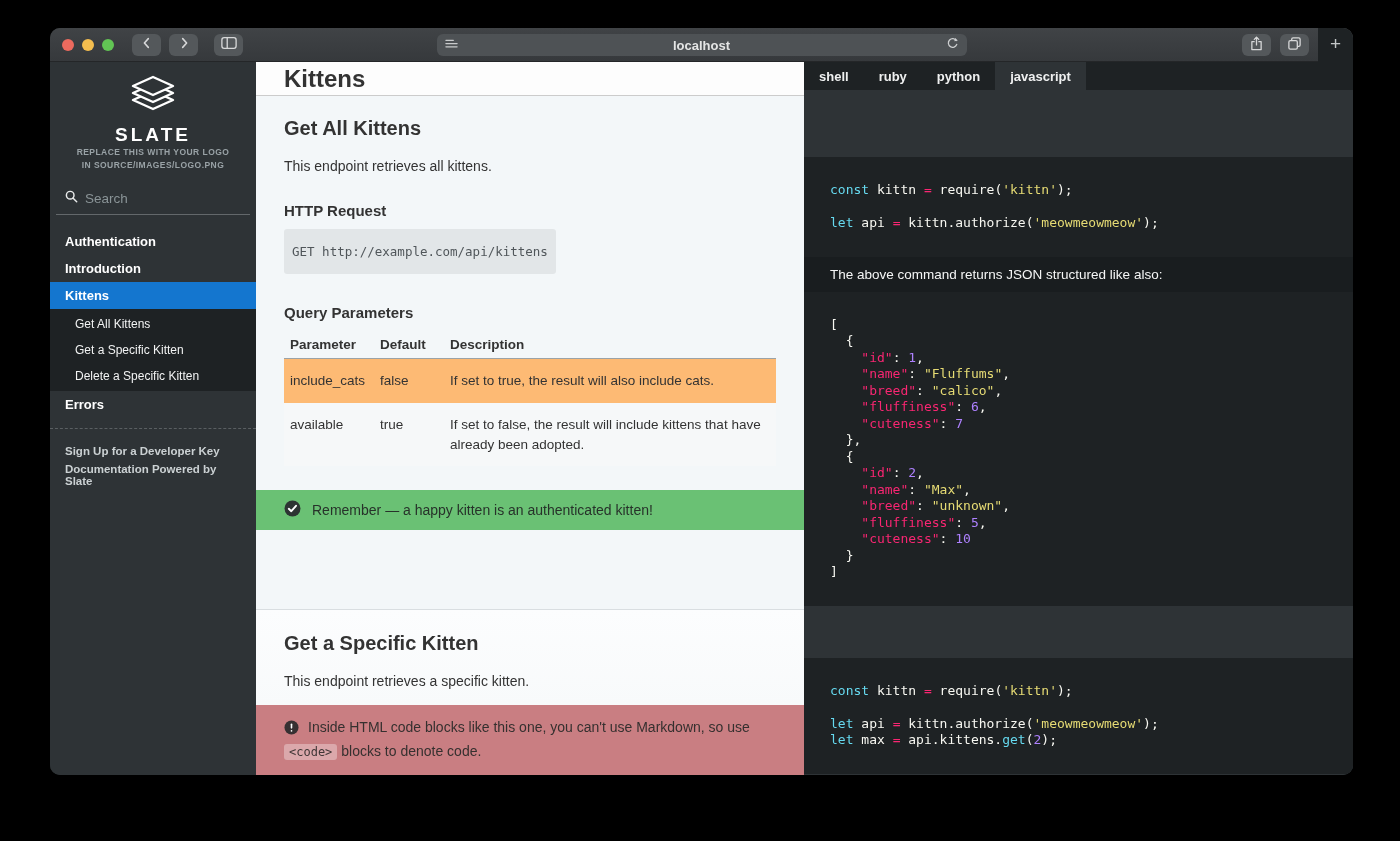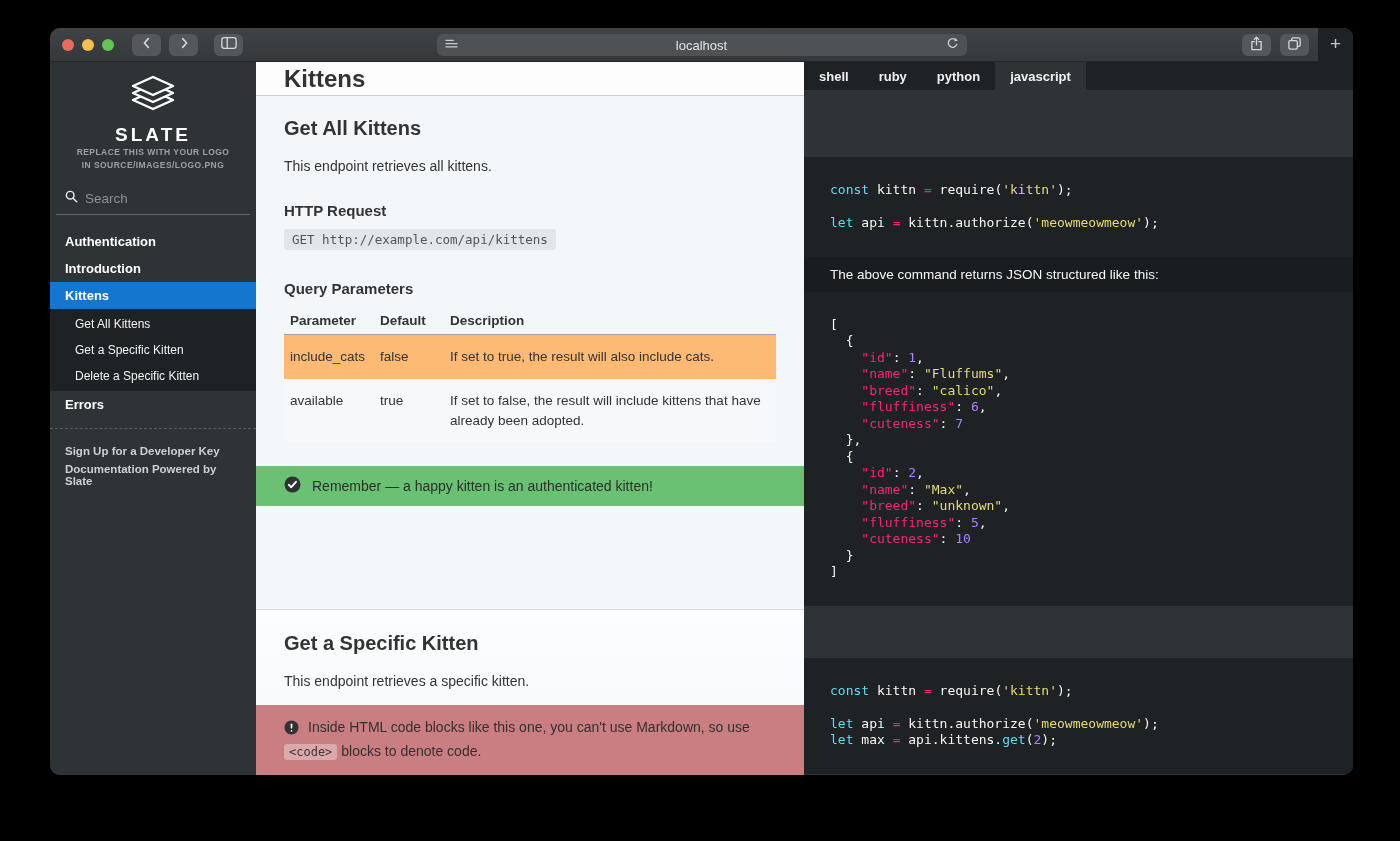--- a/index.html
+++ b/index.html
@@ -14,21 +14,21 @@
     display:flex; align-items:center; }
   .lights { display:flex; gap:8px; margin-left:12px; }
   .light { width:12px; height:12px; border-radius:50%; }
   .light.red { background:#EC6A5E; } .light.yellow { background:#F5BE4F; } .light.green { background:#62C554; }
   .tb-btn { width:29px; height:22px; background:#54585B; border-radius:6px;
     display:flex; align-items:center; justify-content:center; margin-left:8px; }
   .tb-btn.back { margin-left:18px; }
   .tb-btn.sidebar-toggle { margin-left:16px; }
   .url-field { position:absolute; left:50%; top:6px; transform:translateX(-50%);
     width:530px; height:22px; background:#4E5255; border-radius:6px;
-    display:flex; align-items:center; padding:0 8px; }
+    display:flex; align-items:center; padding:0 8px;font-weight:bold; }
   .url-text { flex:1; text-align:center; font-size:13px; color:#E4E5E5; }
   .tb-right { position:absolute; right:44px; top:6px; display:flex; gap:9px; }
   .newtab-strip { position:absolute; right:0; top:0; width:35px; height:34px;
     background:#1E2224; display:flex; align-items:center; justify-content:center; }
   .newtab-strip span { color:#C3C6C7; font-size:19px; font-weight:400; margin-top:-2px; }
 
   
   .main { display:flex; height:713px; }
 
   
@@ -56,21 +56,21 @@
     display:flex; align-items:center; padding:0 28px; font-size:24px; font-weight:700; }
   .sec1 { height:520px; overflow:hidden; }
   .px { padding-left:28px; padding-right:28px; }
   .sec1 h2 { margin-top:21px; font-size:20px; font-weight:700; }
   .desc { margin-top:18px; font-size:14px; }
   .h3 { font-size:15px; font-weight:700; }
   .h3.http { margin-top:28px; }
   .h3.qp { margin-top:30px; }
   .chip-row { margin-top:10px; }
   .code-chip { display:inline-block; background:rgba(0,0,0,.068); border-radius:3px;
-    padding:3px 8px; font-family:"DejaVu Sans Mono",monospace; font-size:12.5px; color:#50565A; }
+    padding:15px 8px; font-family:"DejaVu Sans Mono",monospace; font-size:12.5px; color:#50565A; }
   .tbl-wrap { margin-top:10px; }
   table { width:100%; border-collapse:collapse; font-size:13.5px; }
   th { text-align:left; font-weight:700; padding:6px; border-bottom:1px solid #9BA3A7; }
   td { padding:12px 6px; vertical-align:top; line-height:1.45; }
   tr.r0 { background:#fdba74; }
   tr.r1 { background:#F6F8F9; }
   col.c-param { width:90px; } col.c-def { width:70px; }
   .note-success { margin-top:24px; background:#6AC174; padding:10px 28px;
     display:flex; align-items:center; gap:11px; font-size:14px; color:#27322A; }
   .sec2 { height:98px; border-top:1px solid #D9DEE1;
@@ -271,21 +271,21 @@
         <div class="tab">ruby</div>
         <div class="tab">python</div>
         <div class="tab active">javascript</div>
       </div>
       <div class="ex-spacer1"></div>
       <div class="pre">
           <div class="code-line"><span class="tk-kw">const</span><span class="tk-pl"> kittn </span><span class="tk-op">=</span><span class="tk-pl"> require(</span><span class="tk-str">'kittn'</span><span class="tk-pl">);</span></div>
           <div class="code-line">&nbsp;</div>
           <div class="code-line"><span class="tk-kw">let</span><span class="tk-pl"> api </span><span class="tk-op">=</span><span class="tk-pl"> kittn.authorize(</span><span class="tk-str">'meowmeowmeow'</span><span class="tk-pl">);</span></div>
         </div>
-      <div class="annotation">The above command returns JSON structured like this:</div>
+      <div class="annotation">The above command returns JSON structured like also:</div>
       <div class="pre">
           <div class="code-line"><span class="tk-pl">[</span></div>
           <div class="code-line"><span class="tk-pl">  {</span></div>
           <div class="code-line"><span class="tk-key">    "id"</span><span class="tk-pl">: </span><span class="tk-num">1</span><span class="tk-pl">,</span></div>
           <div class="code-line"><span class="tk-key">    "name"</span><span class="tk-pl">: </span><span class="tk-str">"Fluffums"</span><span class="tk-pl">,</span></div>
           <div class="code-line"><span class="tk-key">    "breed"</span><span class="tk-pl">: </span><span class="tk-str">"calico"</span><span class="tk-pl">,</span></div>
           <div class="code-line"><span class="tk-key">    "fluffiness"</span><span class="tk-pl">: </span><span class="tk-num">6</span><span class="tk-pl">,</span></div>
           <div class="code-line"><span class="tk-key">    "cuteness"</span><span class="tk-pl">: </span><span class="tk-num">7</span></div>
           <div class="code-line"><span class="tk-pl">  },</span></div>
           <div class="code-line"><span class="tk-pl">  {</span></div>

